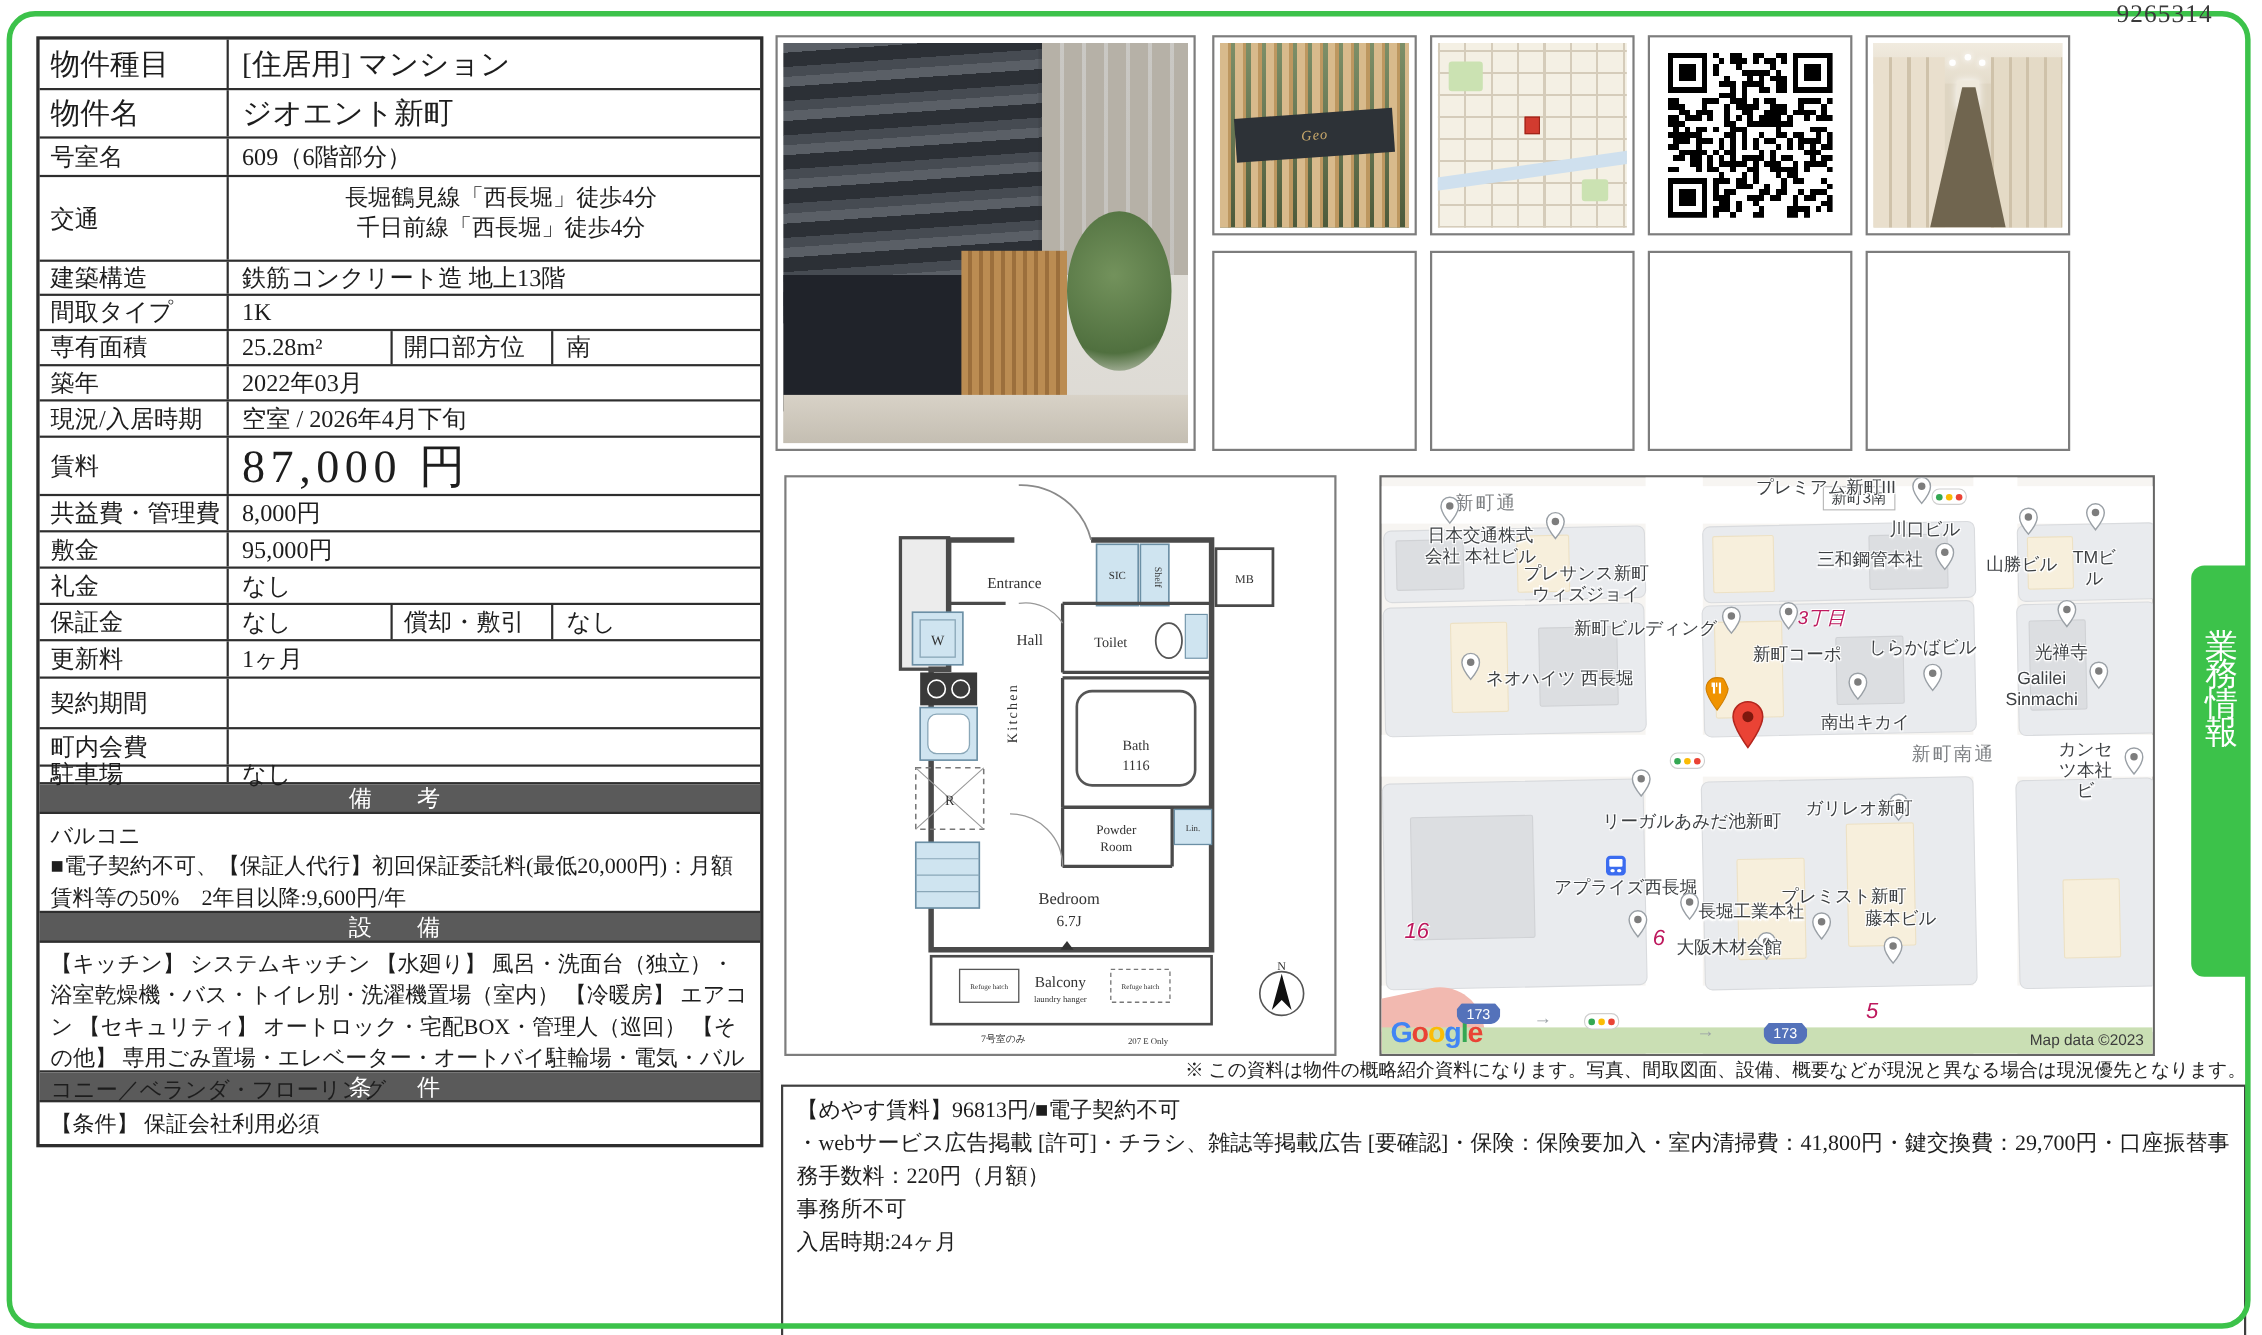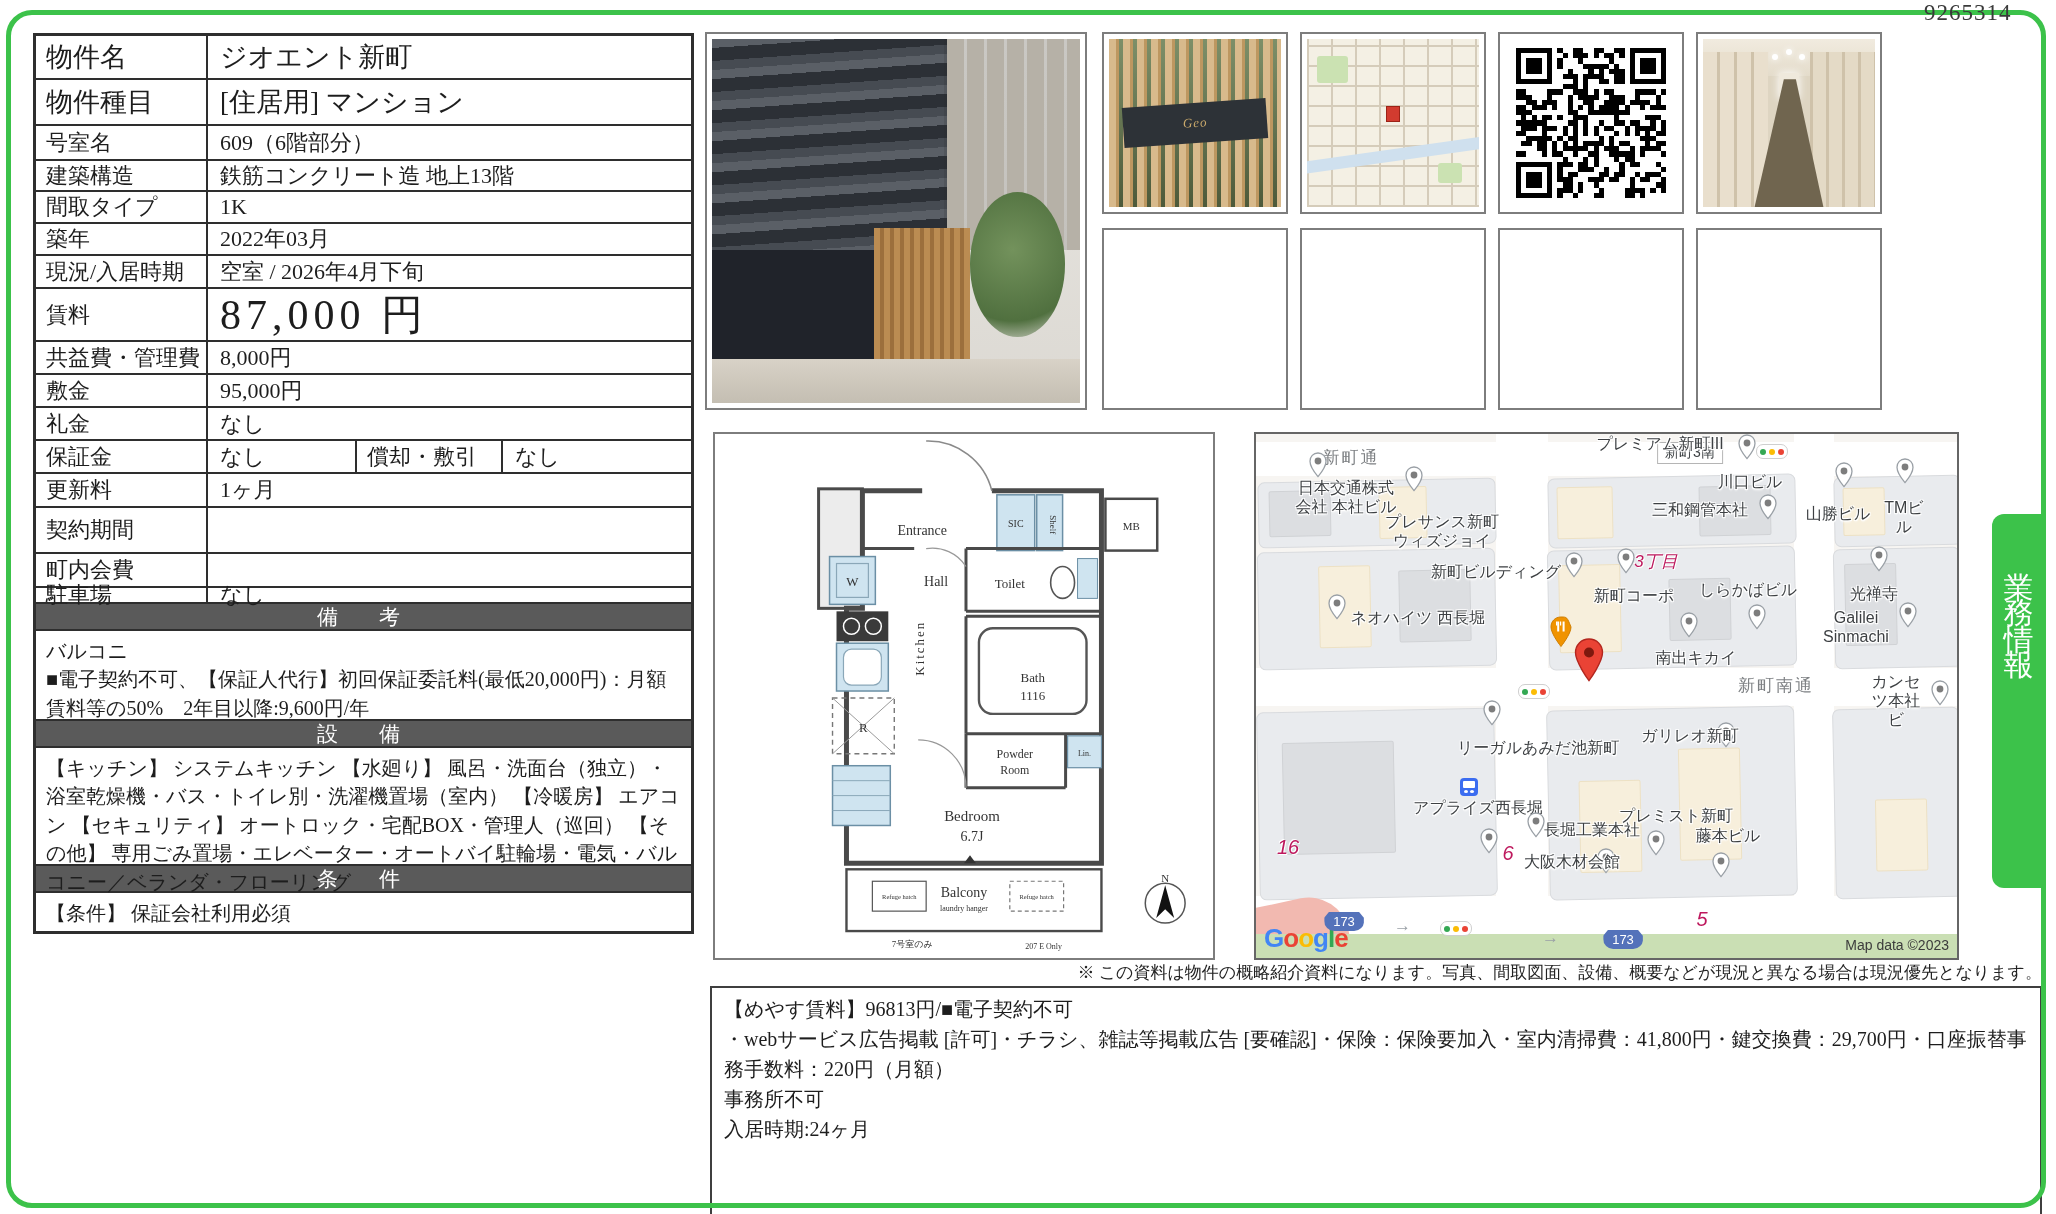--- a/index.html
+++ b/index.html
@@ -124,39 +124,52 @@
        font-family:"Liberation Sans","DejaVu Sans",sans-serif;}
 </style>
 </head>
 <body>
 
 <div class="page">
   <div class="frame"></div>
   <div class="docnum">9265314</div>
 
   <div class="ptable">
+    <div class="prow big" style="height:46px">
+      <div class="plabel">物件種目</div>
+      <div class="pvalue">[住居用]  マンション</div>
+    </div>
     <div class="prow big" style="height:44px">
       <div class="plabel">物件名</div>
       <div class="pvalue">ジオエント新町</div>
     </div>
-    <div class="prow big" style="height:46px">
-      <div class="plabel">物件種目</div>
-      <div class="pvalue">[住居用]  マンション</div>
-    </div>
     <div class="prow" style="height:35px">
       <div class="plabel">号室名</div>
       <div class="pvalue">609（6階部分）</div>
     </div>
+    <div class="prow" style="height:77px">
+      <div class="plabel">交通</div>
+      <div class="pvalue two-line">
+        <span>長堀鶴見線「西長堀」徒歩4分</span>
+        <span>千日前線「西長堀」徒歩4分</span>
+      </div>
+    </div>
     <div class="prow" style="height:31px">
       <div class="plabel">建築構造</div>
       <div class="pvalue">鉄筋コンクリート造 地上13階</div>
     </div>
     <div class="prow" style="height:32px">
       <div class="plabel">間取タイプ</div>
       <div class="pvalue">1K</div>
+    </div>
+    <div class="prow" style="height:32px">
+      <div class="plabel">専有面積</div>
+      <div class="pvalue" style="flex:0 0 147px;padding-left:12px">25.28m²</div>
+      <div class="sub-label">開口部方位</div>
+      <div class="sub-value">南</div>
     </div>
     <div class="prow" style="height:32px">
       <div class="plabel">築年</div>
       <div class="pvalue">2022年03月</div>
     </div>
     <div class="prow" style="height:33px">
       <div class="plabel">現況/入居時期</div>
       <div class="pvalue">空室 /  2026年4月下旬</div>
     </div>
     <div class="prow" style="height:53px">

